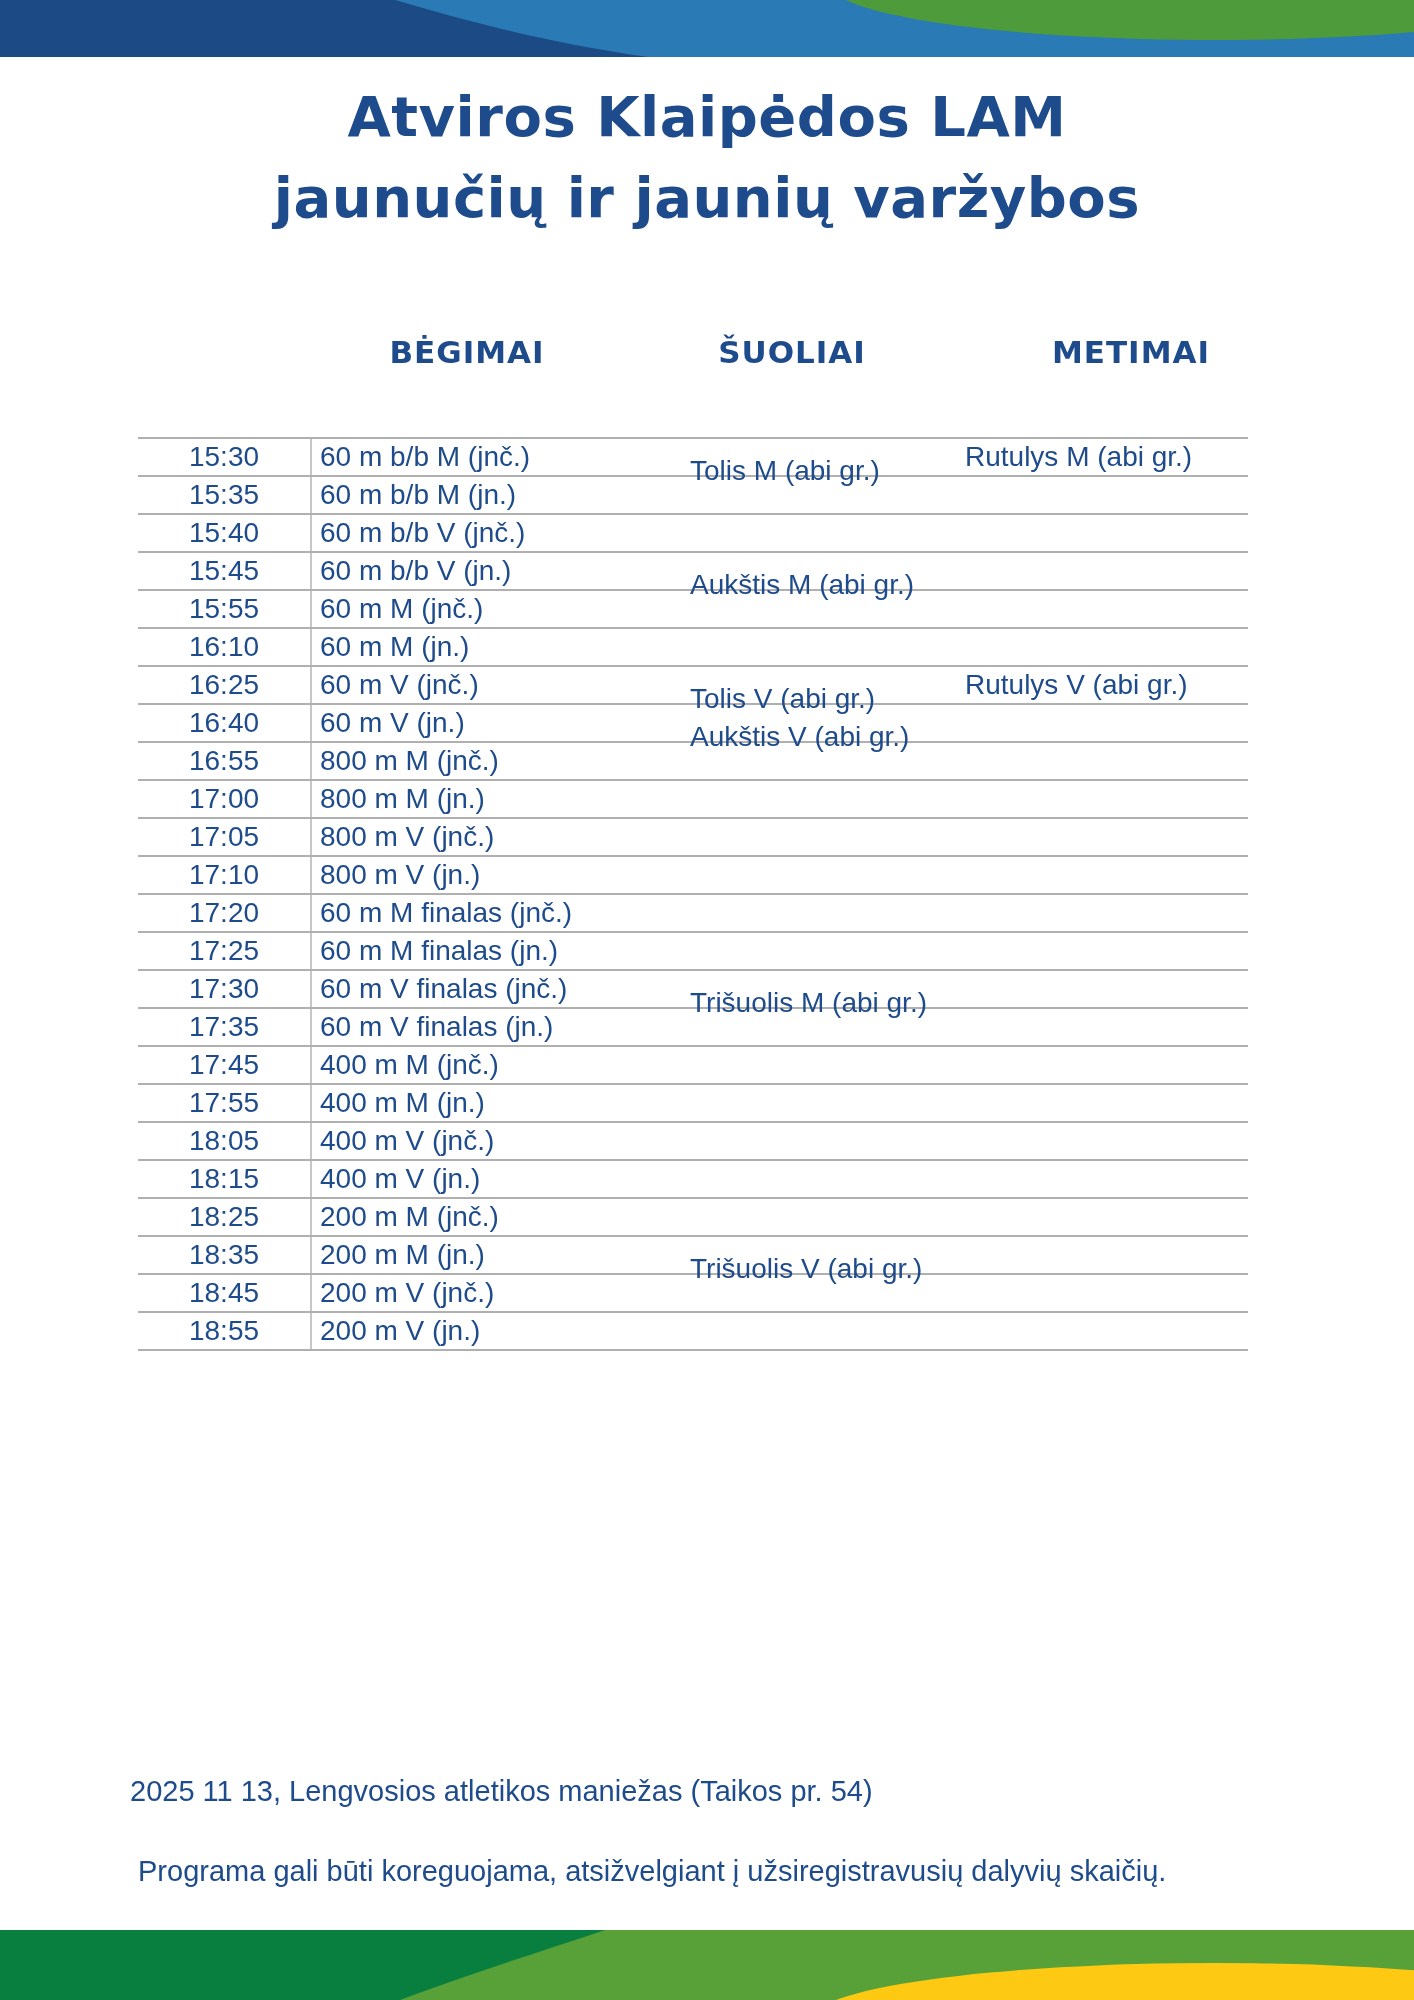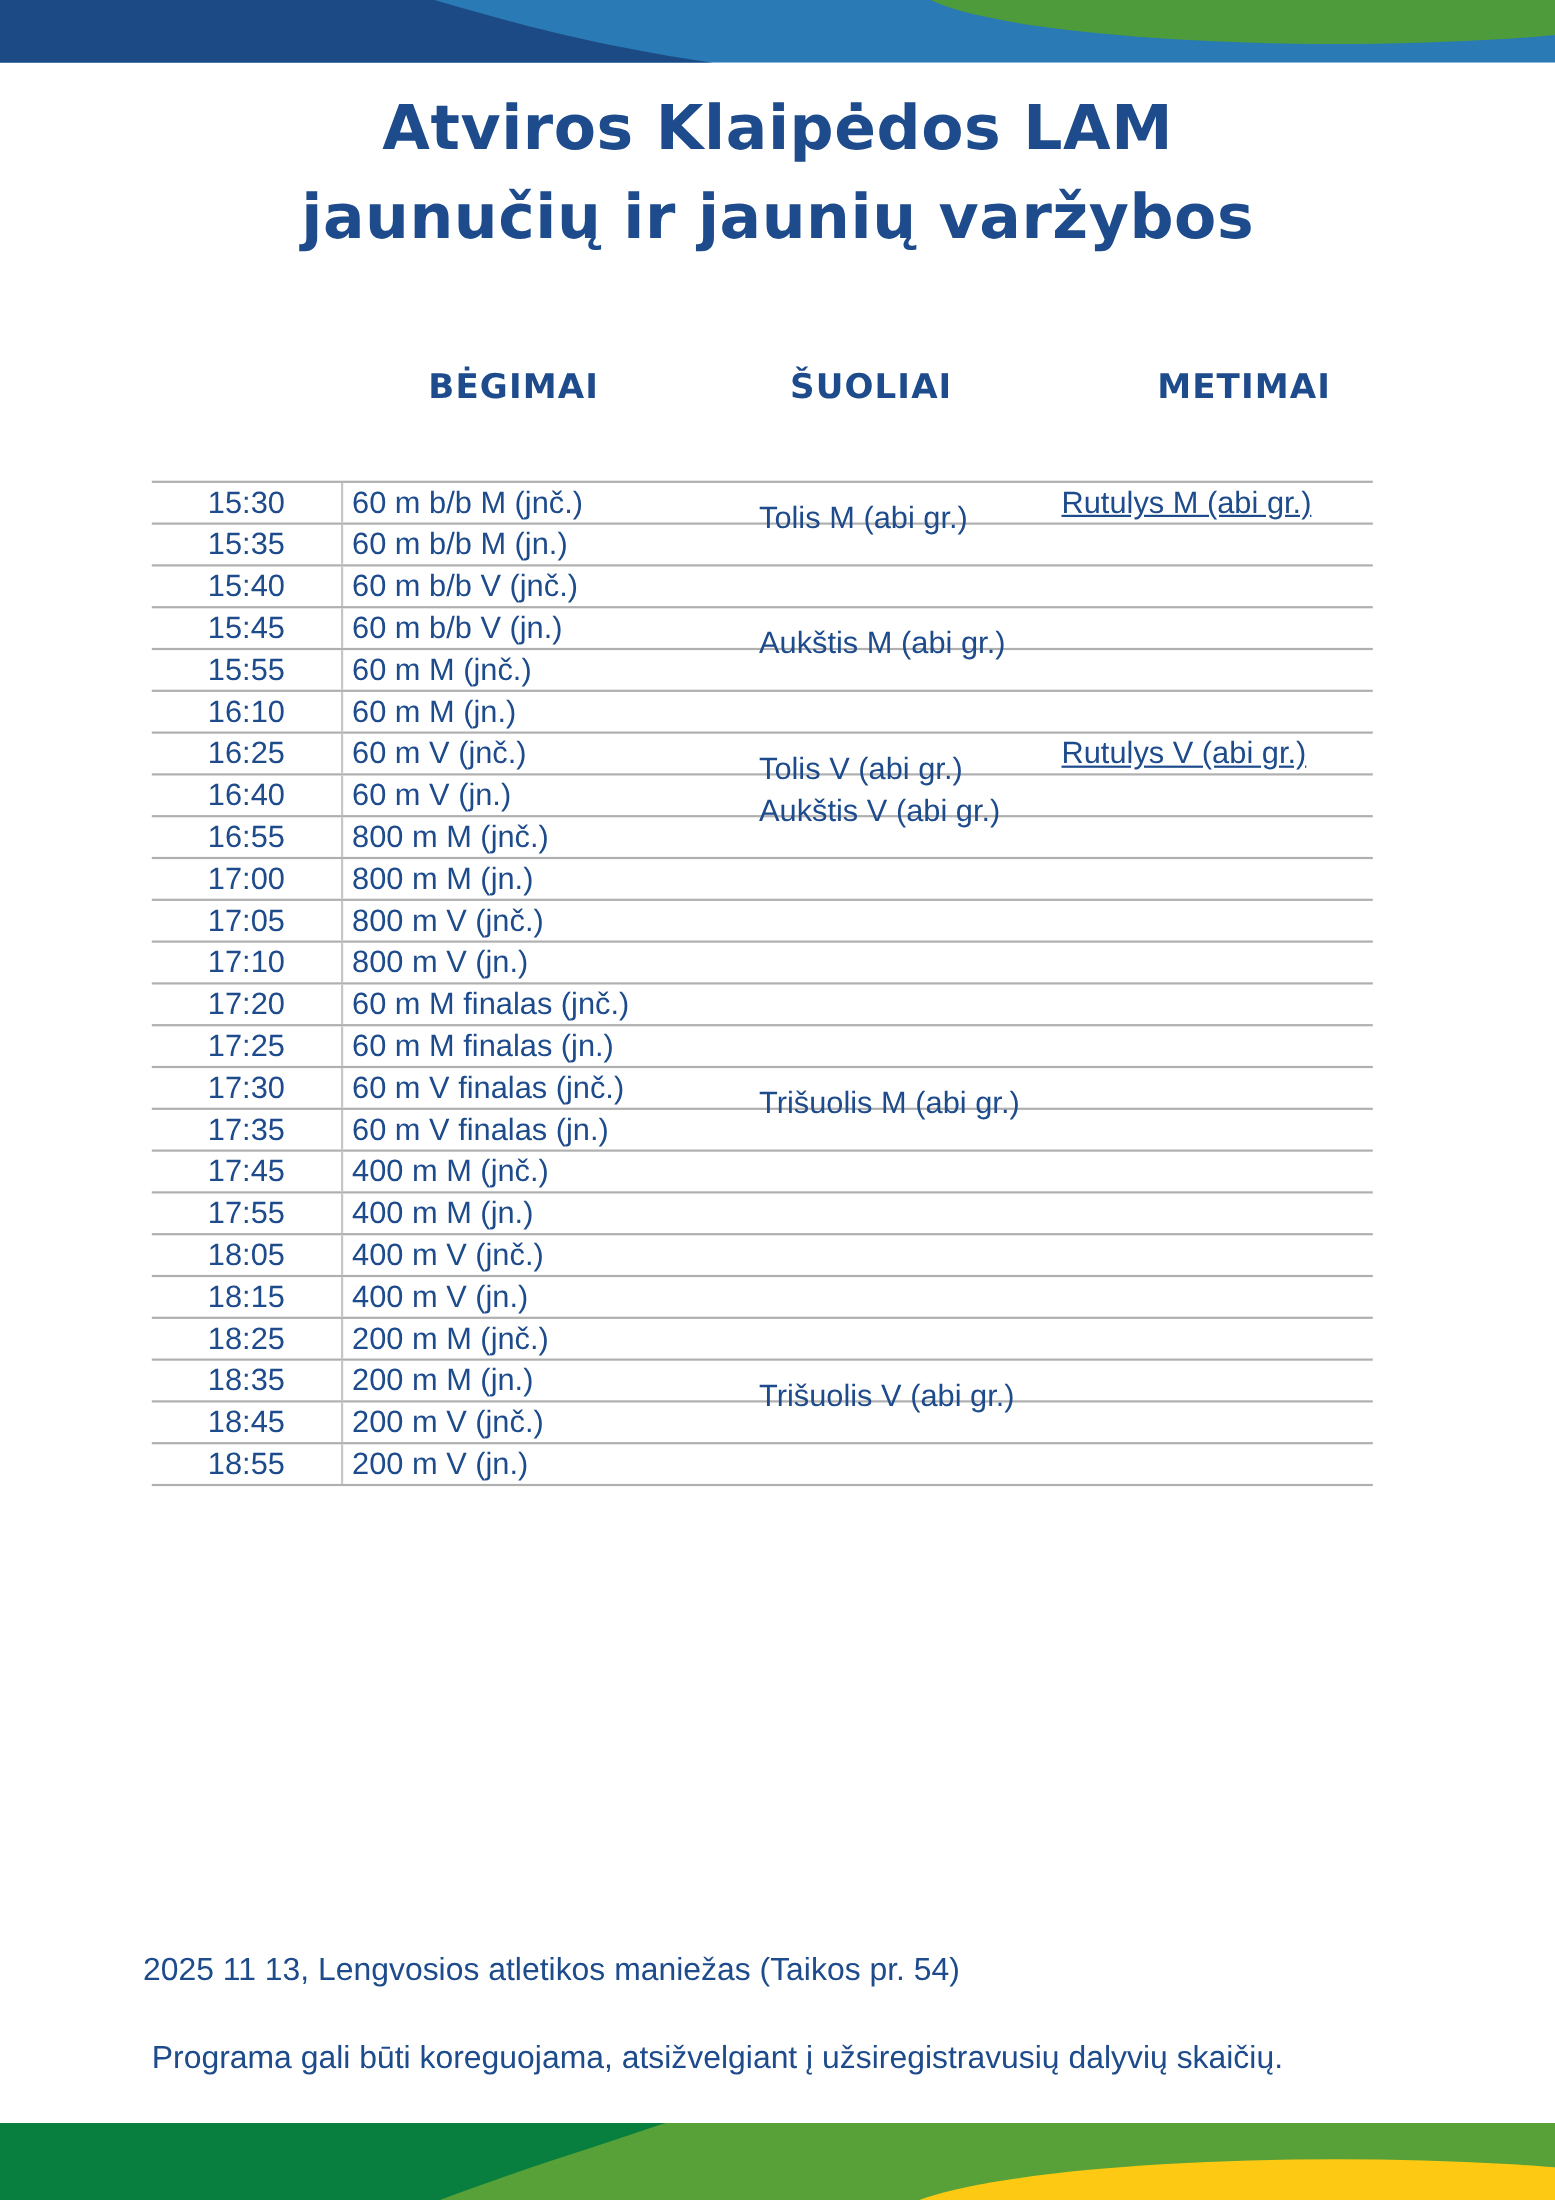--- a/index.html
+++ b/index.html
@@ -53,21 +53,21 @@
     border-bottom:2px solid var(--line-gray);
     font-size:28px;color:var(--navy);white-space:nowrap;
   }
   .cell-time{
     width:174px;flex:0 0 174px;align-self:stretch;
     display:flex;align-items:center;justify-content:center;
     border-right:2px solid var(--divider-gray);
   }
   .cell-run{width:378px;flex:0 0 378px;padding-left:8px;}
   .cell-jump{width:275px;flex:0 0 275px;margin-top:28px;}
-  .cell-throw{flex:1 1 auto;text-decoration:underline;}
+  .cell-throw{flex:1 1 auto;}
   .footer-date{
     position:absolute;top:1775px;left:130px;
     font-size:29px;color:var(--navy);white-space:nowrap;
   }
   .footer-note{
     position:absolute;top:1852px;left:138px;width:1160px;
     font-size:29px;line-height:1.32;color:var(--navy);
   }
 </style>
 </head>

